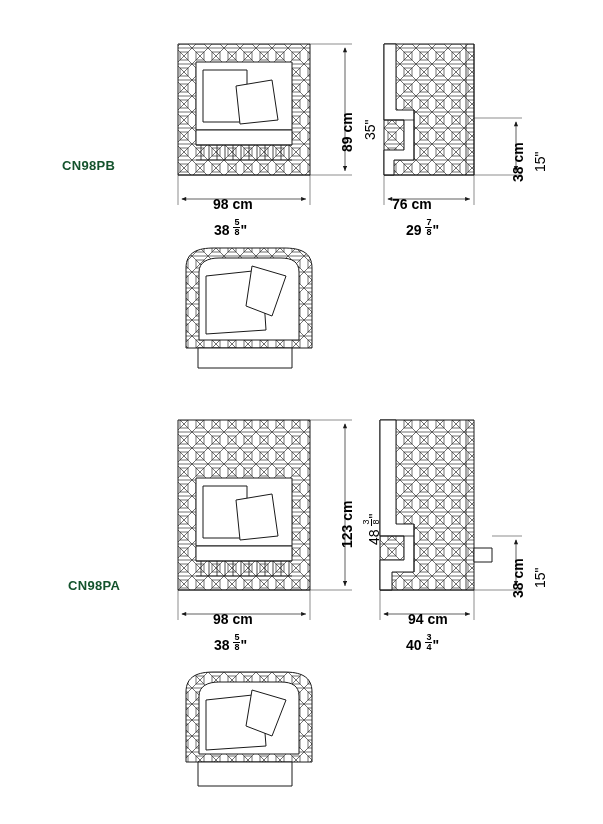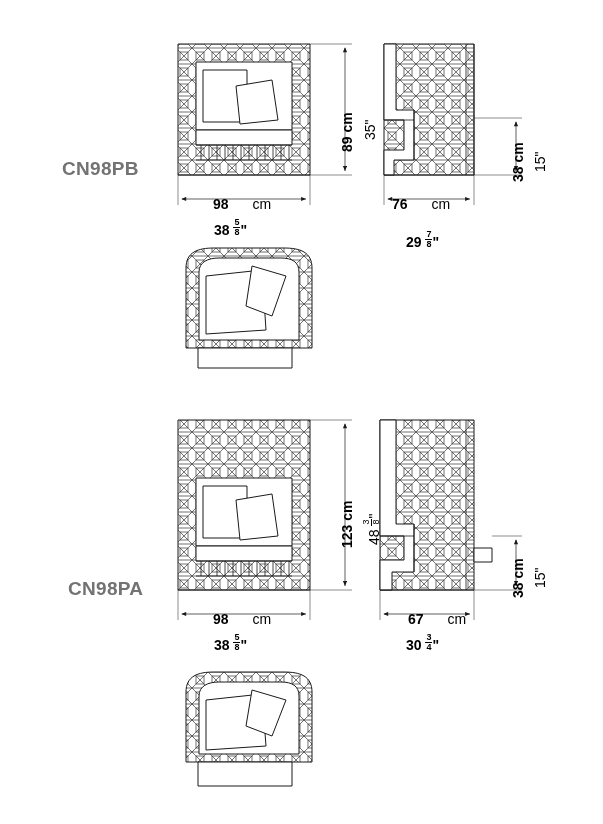--- a/index.html
+++ b/index.html
@@ -17,37 +17,36 @@
   }
   .sheet {
     position: absolute;
     left: 0; top: 0;
     width: 603px;
     height: 824px;
   }
   .model-label {
     position: absolute;
     font-weight: bold;
-    font-size: 19px;
+    font-size: 13px;
     letter-spacing: 0.3px;
-    color: #737373;
+    color: #14532d;
     white-space: nowrap;
   }
   .dim-text {
     position: absolute;
     font-size: 14px;
     white-space: nowrap;
     color: #000;
   }
   .dim-text.bold {
     font-weight: bold;
   }
   .dim-text .unit {
-    font-weight: normal;
-    margin-left: 20px;
+    font-weight: bold;
   }
   .frac {
     display: inline-block;
     position: relative;
     font-size: 9px;
     line-height: 1;
     text-align: center;
     vertical-align: baseline;
     margin: 0 0px;
   }
@@ -258,33 +257,33 @@
   <div class="dim-text bold vert" style="left:510px; top:182px;">38 cm</div>
 
   <div class="dim-text vert" style="left:532px; top:172px;"><span>15</span><span>"</span></div>
 
   <div class="dim-text bold" style="left:213px; top:196px;"><span>98</span> <span class="unit">cm</span></div>
 
   <div class="dim-text bold" style="left:214px; top:218px;"><span>38</span>&nbsp;<span class="frac"><span class="num">5</span><span class="den">8</span></span><span>"</span></div>
 
   <div class="dim-text bold" style="left:392px; top:196px;"><span>76</span> <span class="unit">cm</span></div>
 
-  <div class="dim-text bold" style="left:406px; top:218px;margin-top:12px;"><span>29</span>&nbsp;<span class="frac"><span class="num">7</span><span class="den">8</span></span><span>"</span></div>
+  <div class="dim-text bold" style="left:406px; top:218px;"><span>29</span>&nbsp;<span class="frac"><span class="num">7</span><span class="den">8</span></span><span>"</span></div>
 
   <div class="model-label" style="left:68px; top:578px;">CN98PA</div>
 
   <div class="dim-text bold vert" style="left:339px; top:548px;">123 cm</div>
 
   <div class="dim-text vert" style="left:362px; top:545px;"><span>48</span>&nbsp;<span class="frac"><span class="num">3</span><span class="den">8</span></span><span>"</span></div>
 
   <div class="dim-text bold vert" style="left:510px; top:598px;">38 cm</div>
 
   <div class="dim-text vert" style="left:532px; top:588px;"><span>15</span><span>"</span></div>
 
   <div class="dim-text bold" style="left:213px; top:611px;"><span>98</span> <span class="unit">cm</span></div>
 
   <div class="dim-text bold" style="left:214px; top:633px;"><span>38</span>&nbsp;<span class="frac"><span class="num">5</span><span class="den">8</span></span><span>"</span></div>
 
-  <div class="dim-text bold" style="left:408px; top:611px;"><span>67</span> <span class="unit">cm</span></div>
-
-  <div class="dim-text bold" style="left:406px; top:633px;"><span>30</span>&nbsp;<span class="frac"><span class="num">3</span><span class="den">4</span></span><span>"</span></div>
+  <div class="dim-text bold" style="left:408px; top:611px;"><span>94</span> <span class="unit">cm</span></div>
+
+  <div class="dim-text bold" style="left:406px; top:633px;"><span>40</span>&nbsp;<span class="frac"><span class="num">3</span><span class="den">4</span></span><span>"</span></div>
 
 </div>
 
 </body></html>

